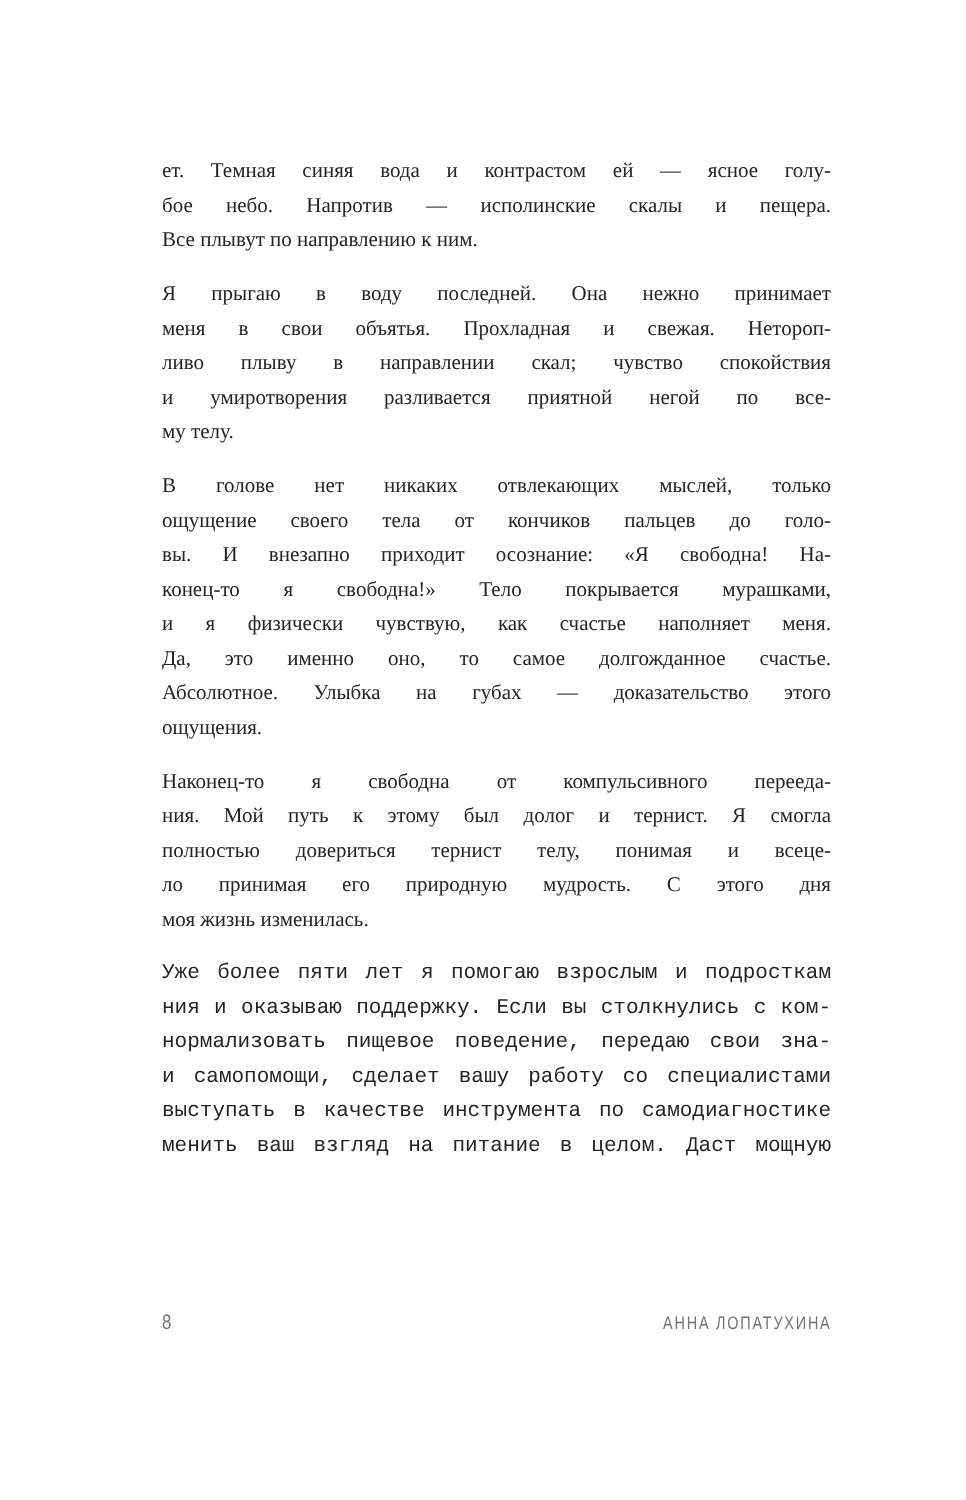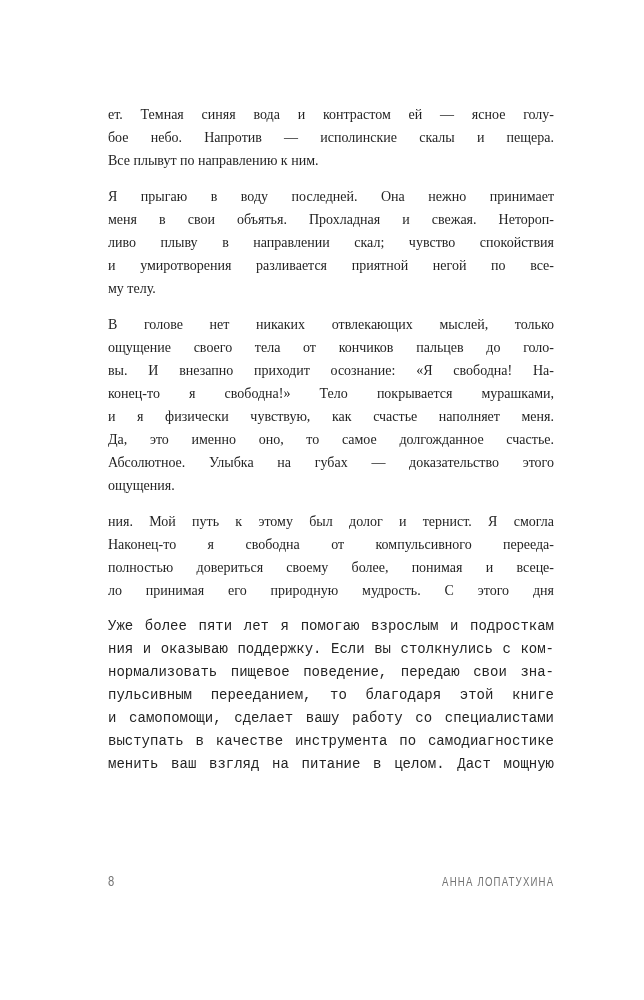--- a/index.html
+++ b/index.html
@@ -89,30 +89,30 @@
         <div class="text-line">В голове нет никаких отвлекающих мыслей, только</div>
         <div class="text-line">ощущение своего тела от кончиков пальцев до голо-</div>
         <div class="text-line">вы. И внезапно приходит осознание: «Я свободна! На-</div>
         <div class="text-line">конец-то я свободна!» Тело покрывается мурашками,</div>
         <div class="text-line">и я физически чувствую, как счастье наполняет меня.</div>
         <div class="text-line">Да, это именно оно, то самое долгожданное счастье.</div>
         <div class="text-line">Абсолютное. Улыбка на губах — доказательство этого</div>
         <div class="text-line endline">ощущения.</div>
       </div>
       <div class="para">
+        <div class="text-line">Наконец-то я свободна от компульсивного перееда-</div>
         <div class="text-line">ния. Мой путь к этому был долог и тернист. Я смогла</div>
-        <div class="text-line">Наконец-то я свободна от компульсивного перееда-</div>
-        <div class="text-line">полностью довериться своему более, понимая и всеце-</div>
+        <div class="text-line">полностью довериться тернист телу, понимая и всеце-</div>
         <div class="text-line">ло принимая его природную мудрость. С этого дня</div>
+        <div class="text-line endline">моя жизнь изменилась.</div>
       </div>
       <div class="para">
         <div class="text-line">Уже более пяти лет я помогаю взрослым и подросткам</div>
         <div class="text-line">ния и оказываю поддержку. Если вы столкнулись с ком-</div>
         <div class="text-line">нормализовать пищевое поведение, передаю свои зна-</div>
-        <div class="text-line">пульсивным перееданием, то благодаря этой книге</div>
         <div class="text-line">и самопомощи, сделает вашу работу со специалистами</div>
         <div class="text-line">выступать в качестве инструмента по самодиагностике</div>
         <div class="text-line">менить ваш взгляд на питание в целом. Даст мощную</div>
       </div>
     </div>
 
   <div class="footer">
     <span class="page-num">8</span>
     <span class="running-title">АННА ЛОПАТУХИНА</span>
   </div>

